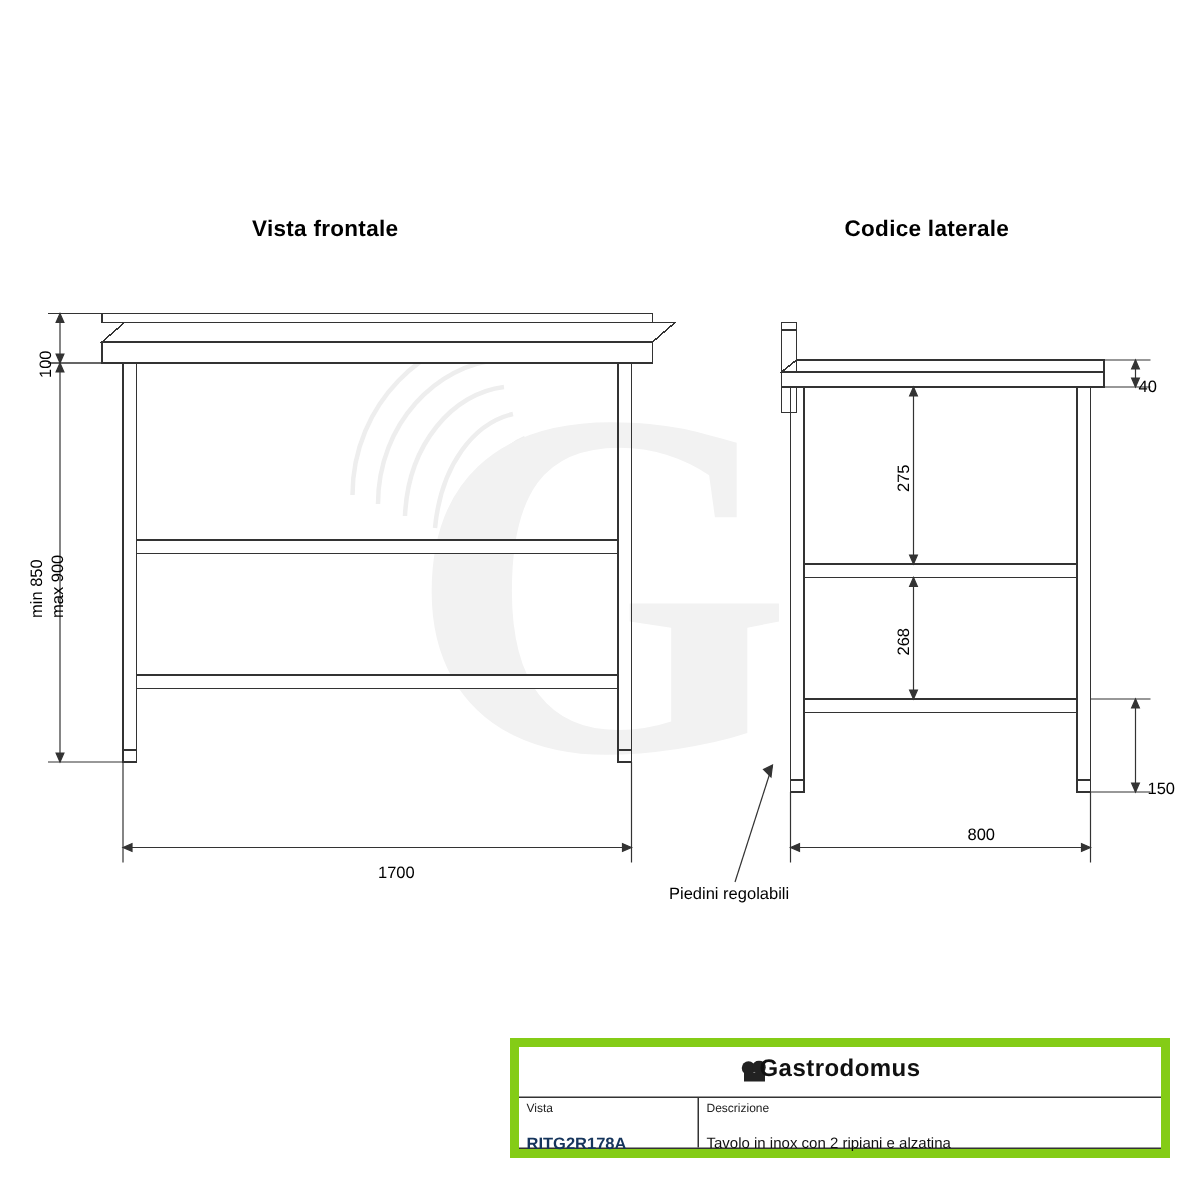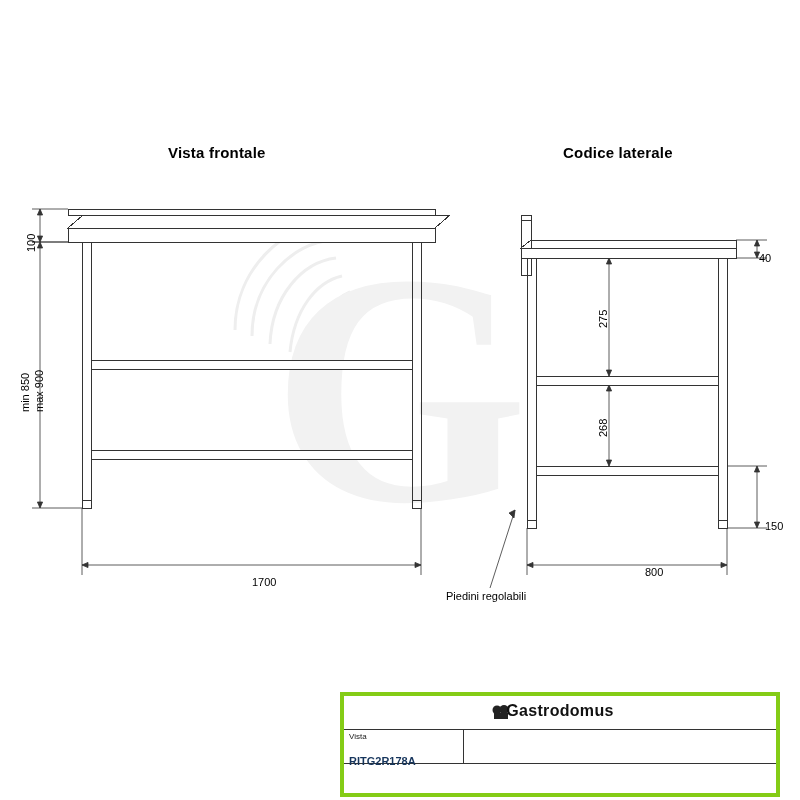--- a/index.html
+++ b/index.html
@@ -44,22 +44,22 @@
     font-size: 11px;
     white-space: nowrap;
     text-align: right;
   }
   
   .tb {
     position: absolute;
     left: 340px;
     top: 692px;
     width: 440px;
-    height: 105px;
-    border: 4px solid #84cc16;
+    height: 80px;
+    border: 6px solid #84cc16;
     box-sizing: border-box;
   }
   .tb-logo-row {
     position: absolute;
     left: 0; top: 0; width: 100%; height: 34px;
     border-bottom: 1px solid #333;
     box-sizing: border-box;
   }
   .tb-brand {
     position: absolute;
@@ -249,38 +249,42 @@
 
   <div class="dimtext vert" style="left:25px; top:252px;">100</div>
   <div class="dimtext vert" style="left:19px; top:412px;">min 850</div>
   <div class="dimtext vert" style="left:33px; top:412px;">max 900</div>
   <div class="dimtext" style="left:252px; top:563px;margin-top:13px;">1700</div>
 
   <div class="dimtext" style="left:720px; top:252px;margin-left:39px;">40</div>
   <div class="dimtext vert" style="left:597px; top:328px;">275</div>
   <div class="dimtext vert" style="left:597px; top:437px;">268</div>
   <div class="dimtext" style="left:765px; top:472px;margin-top:48px;">150</div>
-  <div class="dimtext" style="left:613px; top:566px;padding-left:32px;">800</div>
+  <div class="dimtext" style="left:613px; top:551px;padding-left:32px;">800</div>
 
   <div class="footnote" style="left:446px; top:590px;">Piedini regolabili</div>
 
   <div class="tb">
     <div class="tb-logo-row">
       <svg width="20" height="16" style="position:absolute;left:147px;top:9px;">
         <g fill="#222">
           <ellipse cx="6" cy="5" rx="4.5" ry="4.5"></ellipse>
           <ellipse cx="13" cy="4.5" rx="4.5" ry="4.5"></ellipse>
           <rect x="3" y="8" width="14" height="6"></rect>
         </g>
       </svg>
       <div class="tb-brand">Gastrodomus</div>
     </div>
 
     <div class="tb-mid">
       <div class="tb-cell-left">
         <div class="tb-label">Vista</div>
         <div class="tb-value">RITG2R178A</div>
       </div>
+      <div class="tb-cell-right">
+        <div class="tb-label">Descrizione</div>
+        <div class="tb-value normal">Tavolo in inox con 2 ripiani e alzatina</div>
+      </div>
     </div>
 
   </div>
 
 </div>
 
 </body></html>

